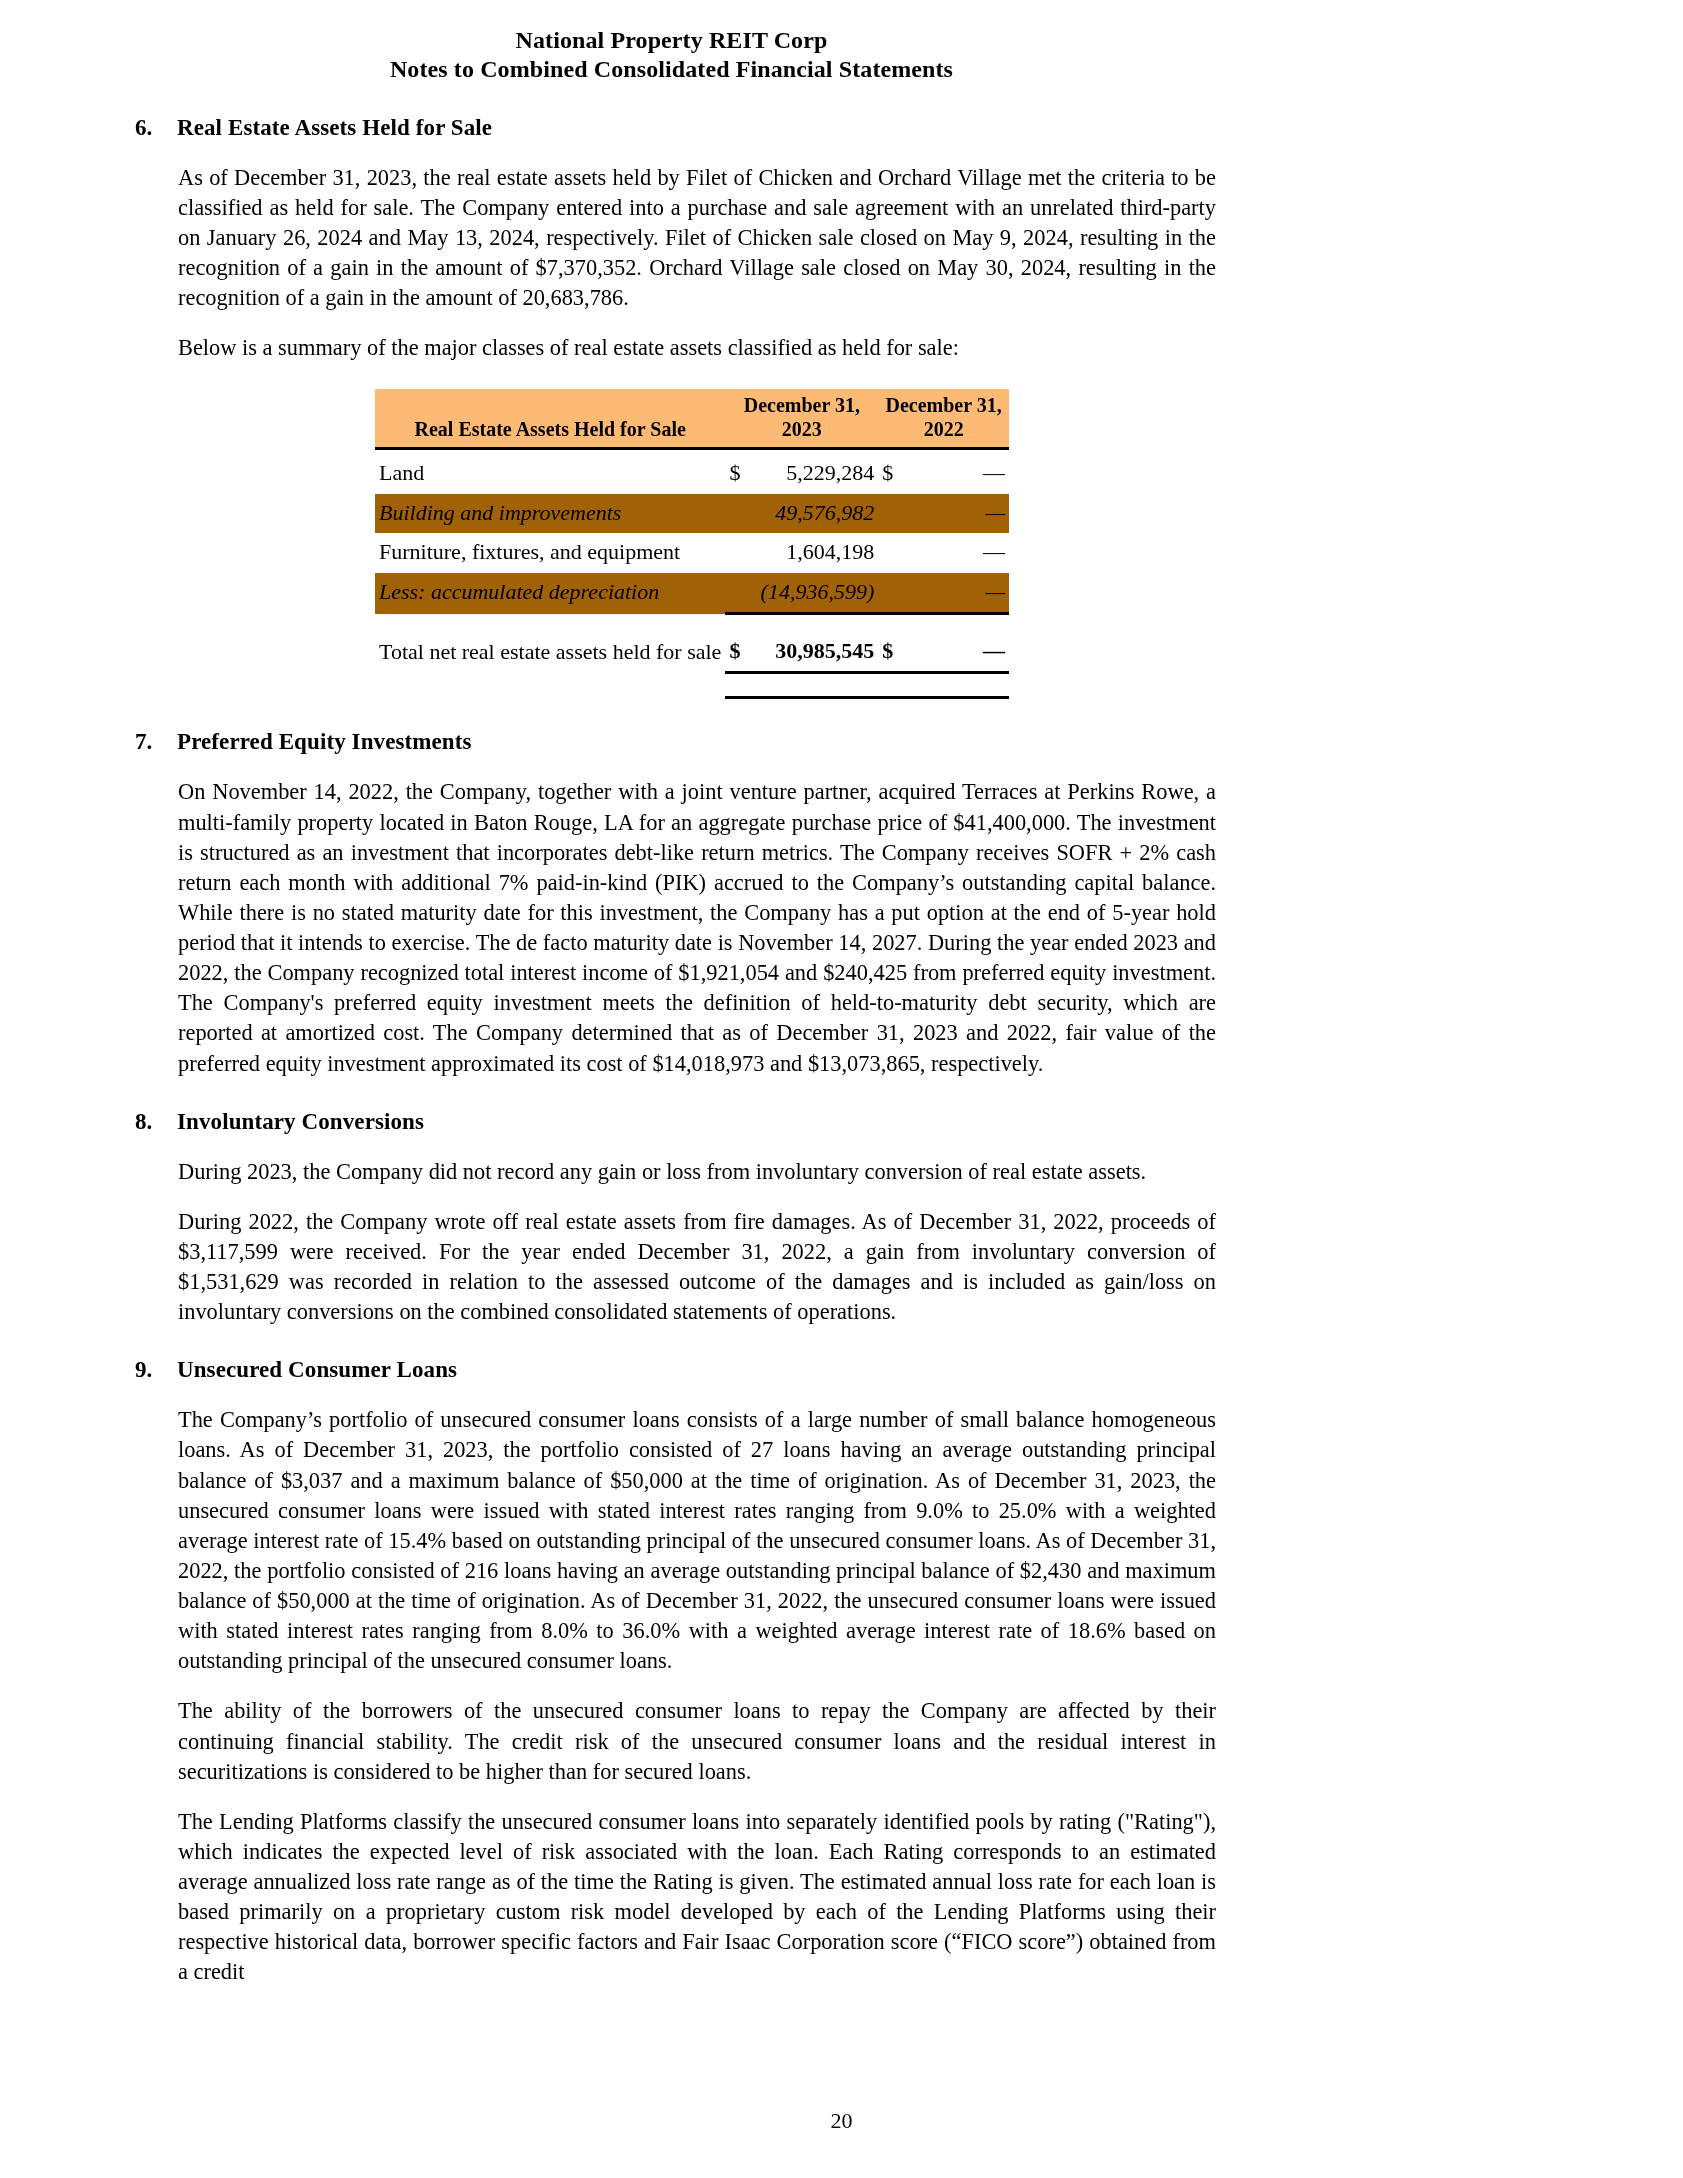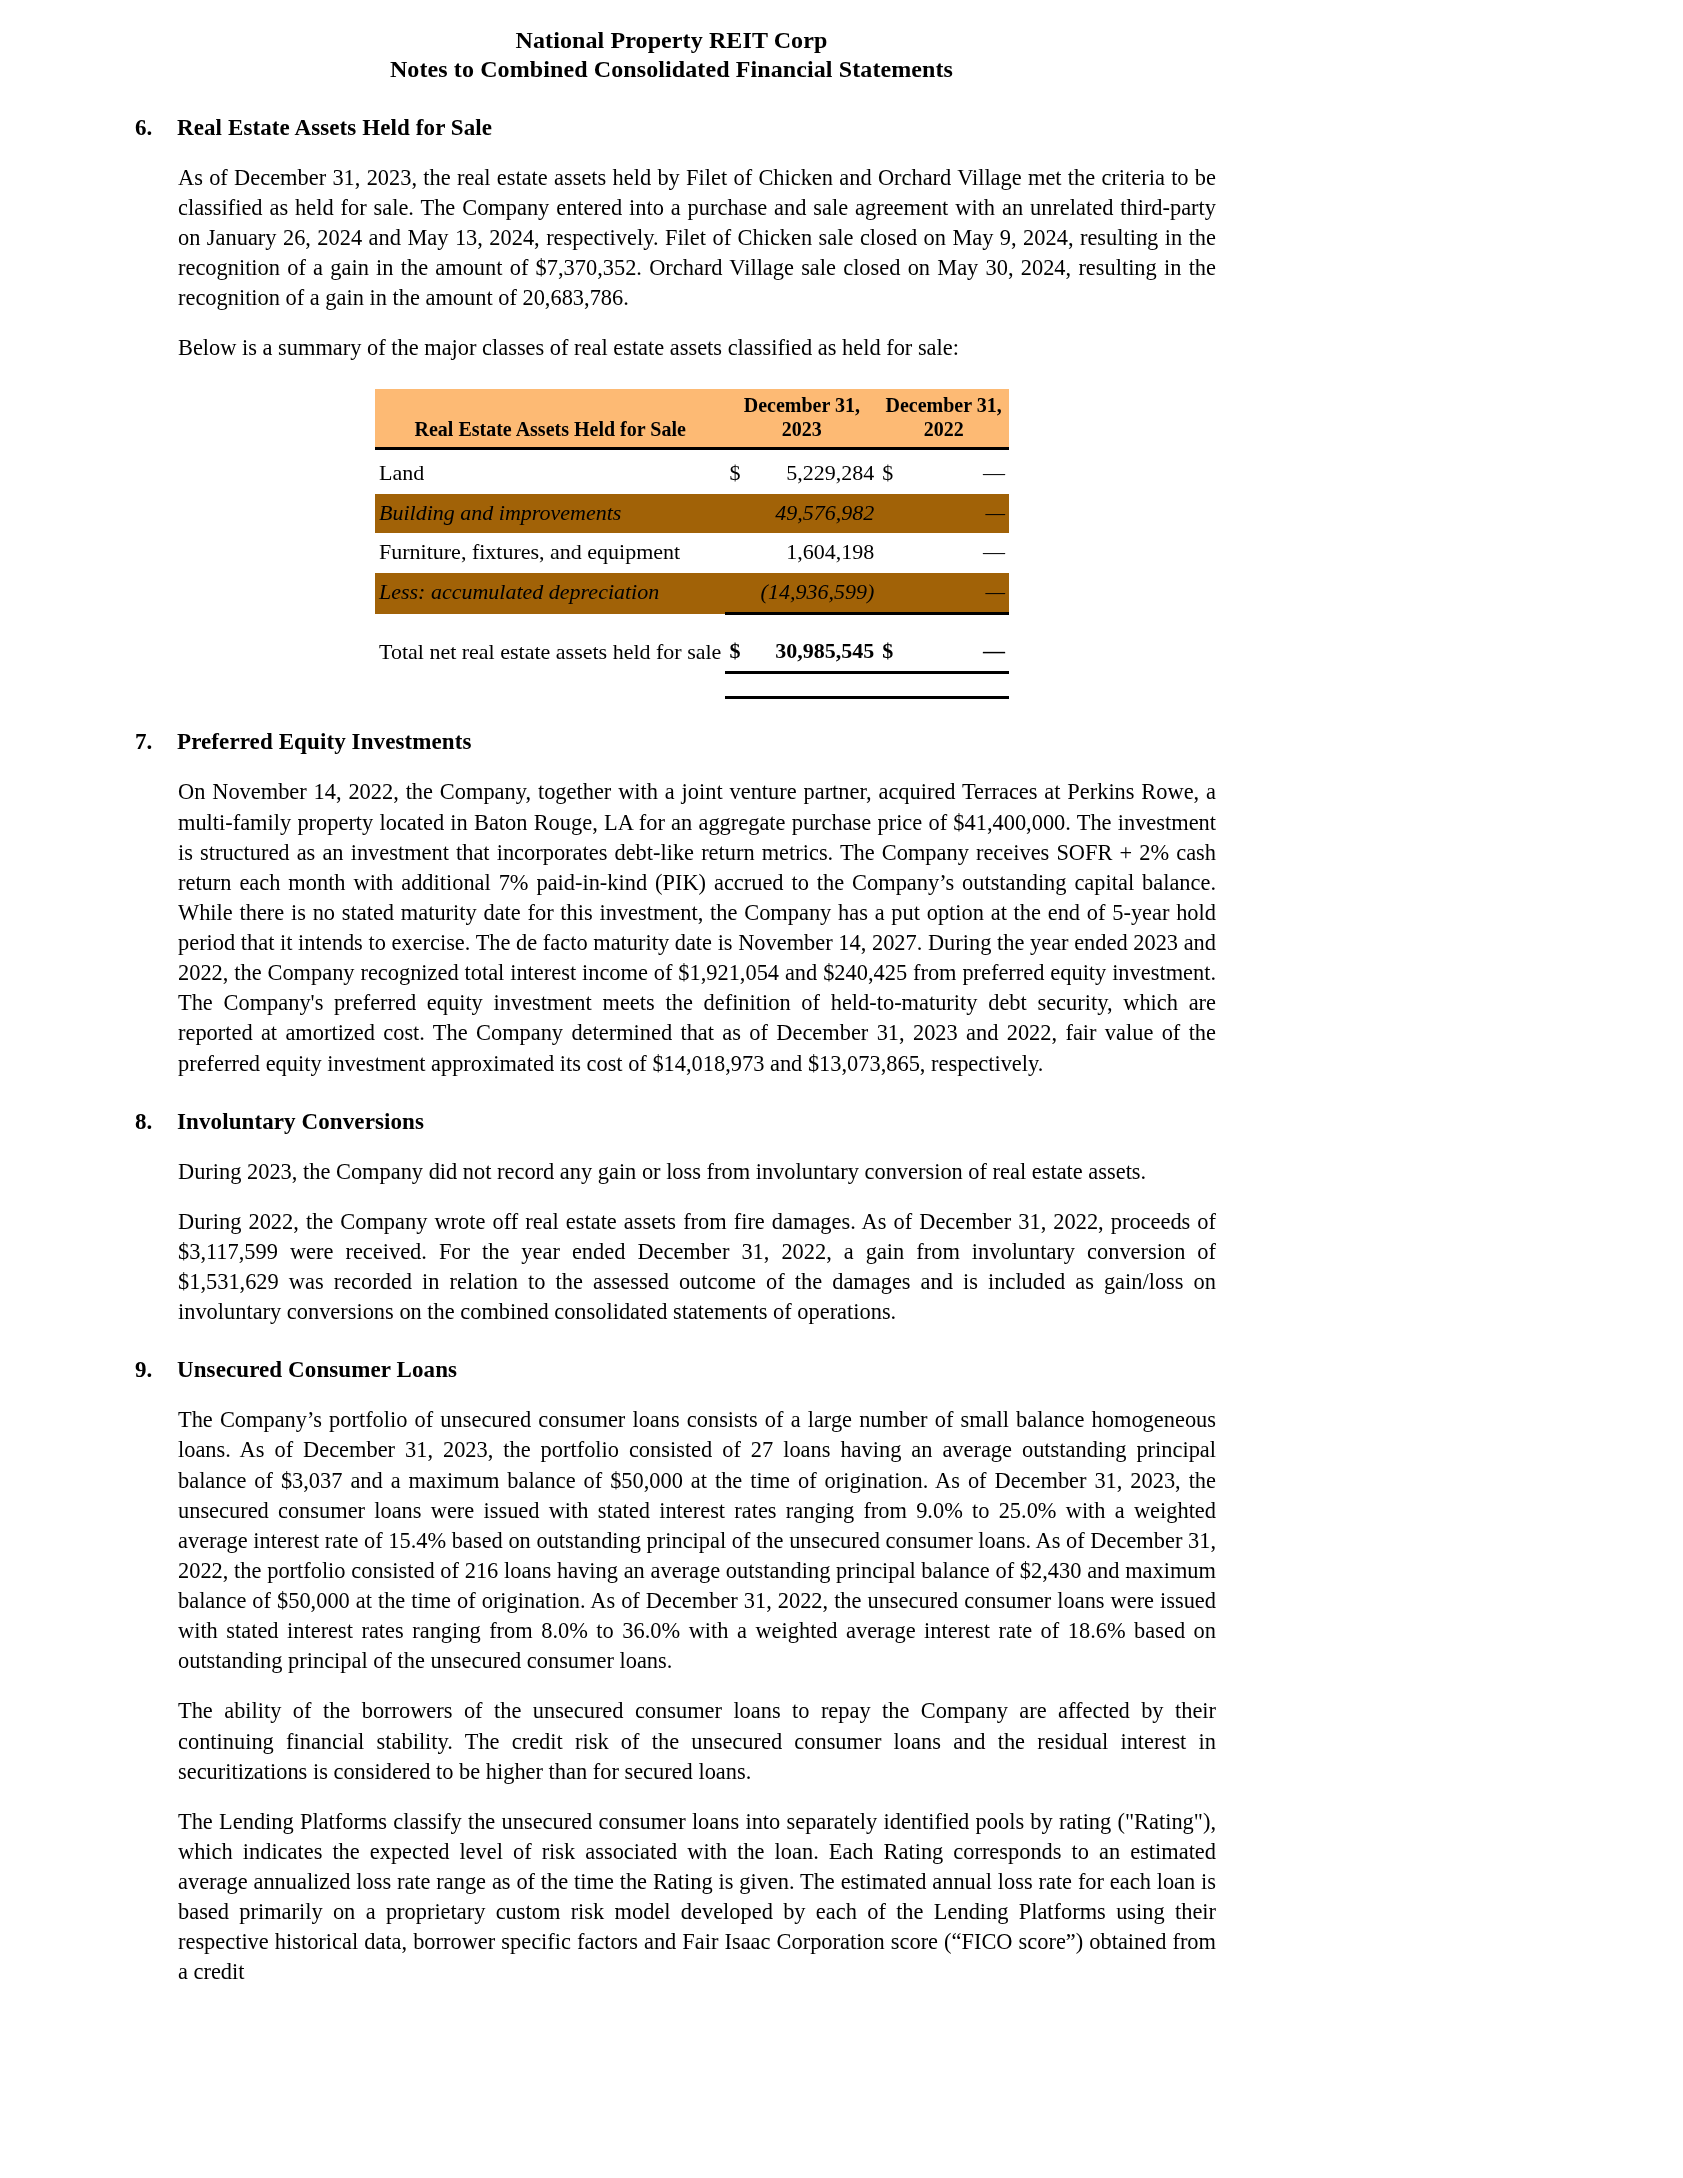--- a/index.html
+++ b/index.html
@@ -251,14 +251,15 @@
   <div class="section">
     <div class="sec-head-row">
       <div class="sec-num">9.</div>
       <div class="sec-title">Unsecured Consumer Loans</div>
     </div>
     <p class="body first">The Company’s portfolio of unsecured consumer loans consists of a large number of small balance homogeneous loans. As of December 31, 2023, the portfolio consisted of 27 loans having an average outstanding principal balance of $3,037 and a maximum balance of $50,000 at the time of origination. As of December 31, 2023, the unsecured consumer loans were issued with stated interest rates ranging from 9.0% to 25.0% with a weighted average interest rate of 15.4% based on outstanding principal of the unsecured consumer loans. As of December 31, 2022, the portfolio consisted of 216 loans having an average outstanding principal balance of $2,430 and maximum balance of $50,000 at the time of origination. As of December 31, 2022, the unsecured consumer loans were issued with stated interest rates ranging from  8.0% to 36.0%  with a weighted average interest rate of 18.6% based on outstanding principal of the unsecured consumer loans.</p>
     <p class="body">The ability of the borrowers of the unsecured consumer loans to repay the Company are affected by their continuing financial stability. The credit risk of the unsecured consumer loans and the residual interest in securitizations is considered to be higher than for secured loans.</p>
     <p class="body">The Lending Platforms classify the unsecured consumer loans into separately identified pools by rating ("Rating"), which indicates the expected level of risk associated with the loan. Each Rating corresponds to an estimated average annualized loss rate range as of the time the Rating is given. The estimated annual loss rate for each loan is based primarily on a proprietary custom risk model developed by each of the Lending Platforms using their respective historical data, borrower specific factors and Fair Isaac Corporation score (“FICO score”) obtained from a credit</p>
   </div>
 
+  <div class="page-number">20</div>
 </div>
 
 
 </body></html>

